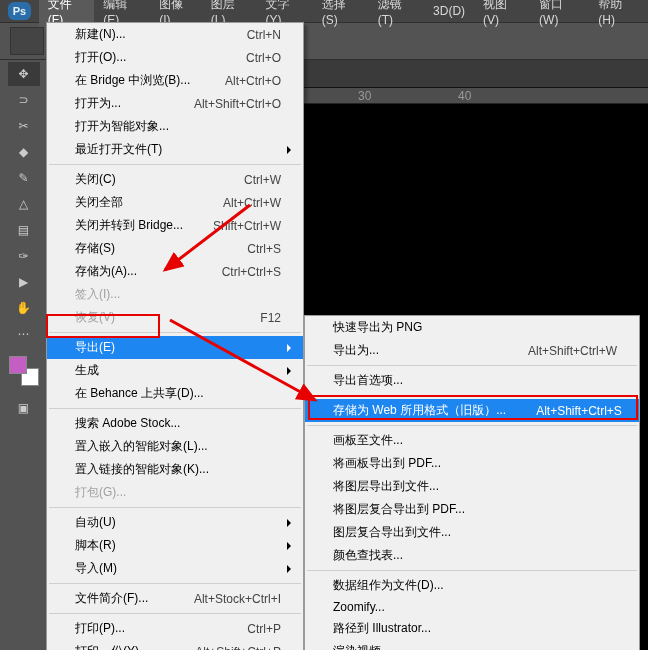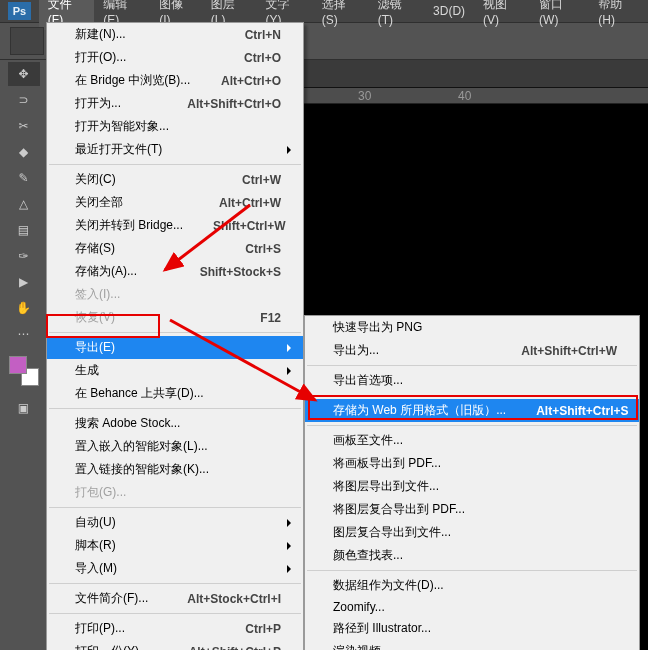--- a/index.html
+++ b/index.html
@@ -15,21 +15,21 @@
 .menubar {
   background: #444444;
   height: 22px;
   display: flex;
   align-items: center;
   padding: 0 2px;
 }
 .ps-logo {
   width: 24px; height: 18px;
   background: #2a6da9;
-  border-radius: 0;
+  border-radius: 6px;
   color: #e6f0f7;
   font-weight: bold;
   font-size: 11px;
   text-align: center;
   line-height: 18px;
   margin: 0 8px 0 6px;
 }
 .menu-item {
   padding: 3px 9px;
   color: #d8d8d8;
@@ -118,21 +118,21 @@
 .menu-row.highlight { background: #1e86f0; color: #fff; align-items: center; }
 .menu-row.highlight .shortcut { color: #fff; }
 .menu-row.disabled { color: #a0a0a0; }
 .menu-row.hasSub::after {
   content: ""; position: absolute; right: 8px; top: 50%;
   border: 4px solid transparent; border-left-color: currentColor;
   transform: translateY(-50%);
 }
 .menu-sep { height: 1px; background: #cfcfcf; margin: 3px 2px; }
 .label { flex: 1; }
-.shortcut { color: #444; margin-left: 30px; font-weight: bold; }
+.shortcut { color: #444; margin-left: 30px; }
 #file-menu { left: 46px; top: 22px; width: 258px; }
 #export-menu { left: 304px; top: 315px; width: 336px; }
 
 
 .annot-box { position: absolute; border: 2px solid #e60000; pointer-events: none; }
 #box1 { left: 46px; top: 314px; width: 114px; height: 24px; }
 #box2 { left: 308px; top: 395px; width: 330px; height: 25px; }
 .arrow { position: absolute; pointer-events: none; }
 </style>
 </head>
@@ -227,21 +227,21 @@
   <div class="menu-row">
       <span class="label">关闭并转到 Bridge...</span>
       <span class="shortcut">Shift+Ctrl+W</span>
     </div>
   <div class="menu-row">
       <span class="label">存储(S)</span>
       <span class="shortcut">Ctrl+S</span>
     </div>
   <div class="menu-row">
       <span class="label">存储为(A)...</span>
-      <span class="shortcut">Shift+Stock+S</span>
+      <span class="shortcut">Ctrl+Ctrl+S</span>
     </div>
   <div class="menu-row disabled">
       <span class="label">签入(I)...</span>
     </div>
   <div class="menu-row disabled">
       <span class="label">恢复(V)</span>
       <span class="shortcut">F12</span>
     </div>
   <div class="menu-sep"></div>
   <div class="menu-row highlight hasSub">

